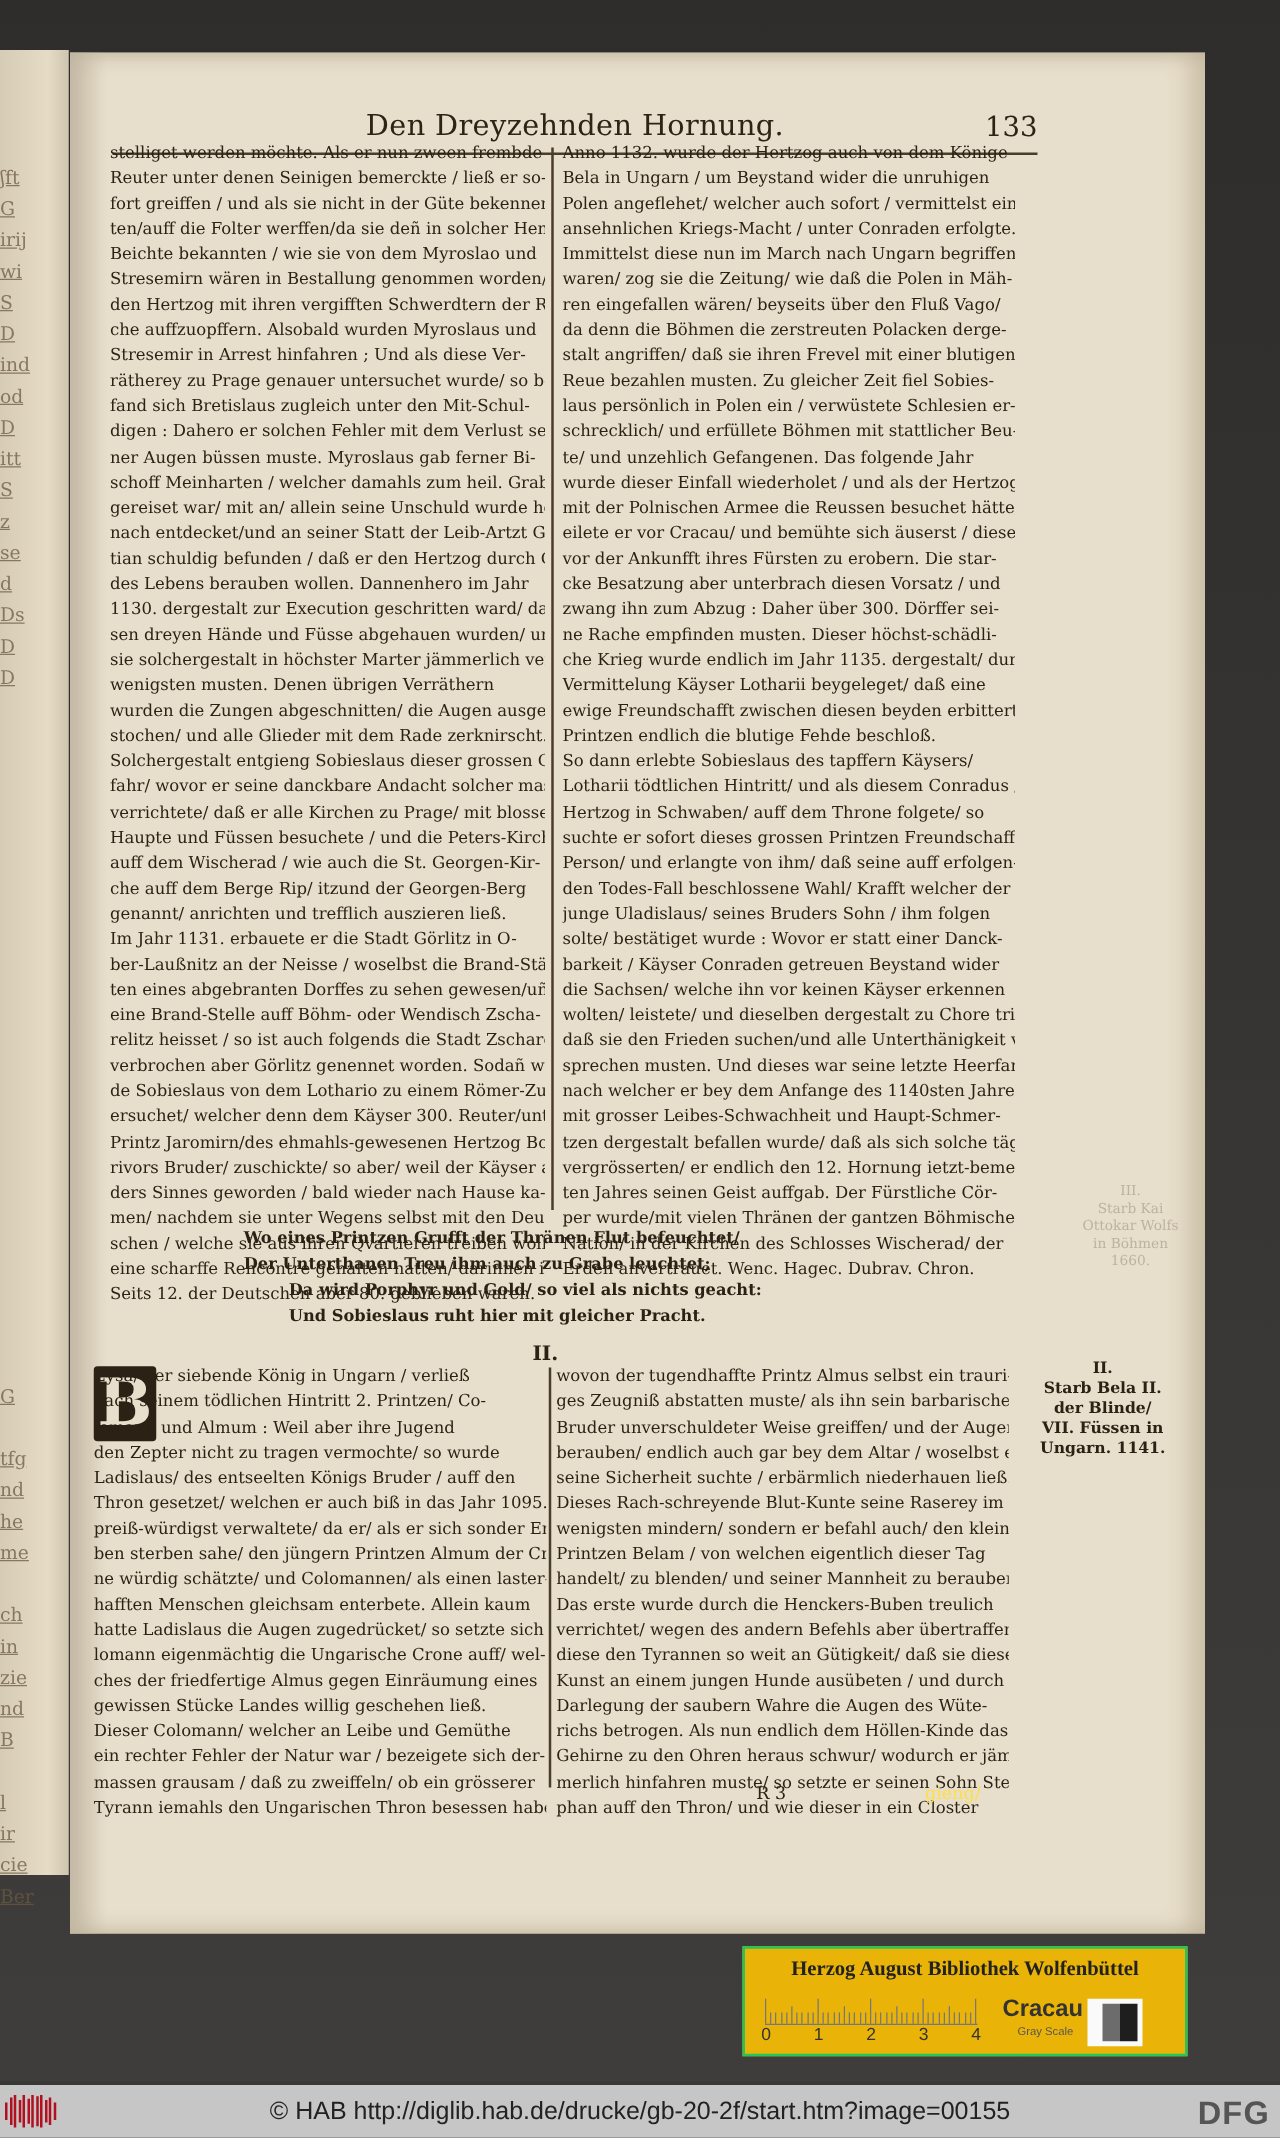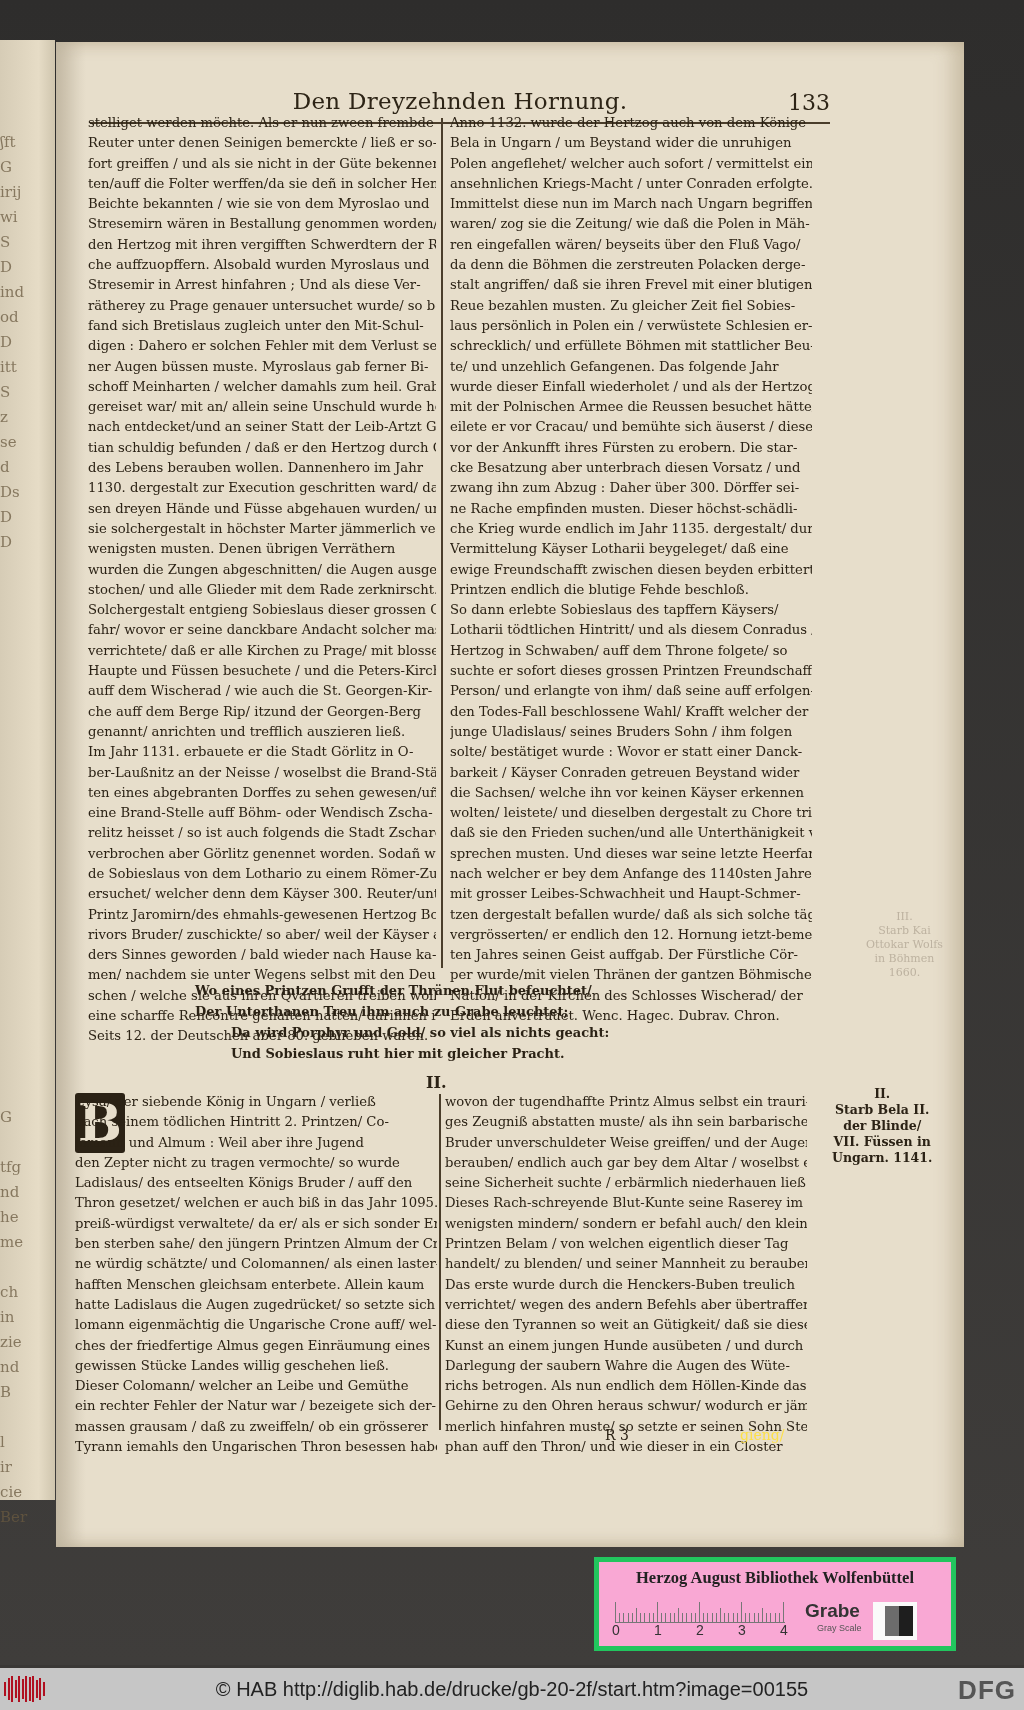--- a/index.html
+++ b/index.html
@@ -1,44 +1,44 @@
 <!DOCTYPE html>
 <html><head>
 <meta charset="utf-8">
 <style>
   html,body{margin:0;padding:0;}
   body{width:1024px;height:1710px;background:#3a3836;position:relative;overflow:hidden;font-family:"DejaVu Serif",serif;}
   .scan{position:absolute;left:0;top:0;width:1024px;height:1665px;background:linear-gradient(#2e2d2c,#3f3d3b);}
   .left-page{position:absolute;left:0;top:40px;width:55px;height:1460px;background:linear-gradient(90deg,#d6ccb6,#e6dcc6 70%,#cfc5ae);}
-  .left-page .frag{position:absolute;left:0;top:90px;width:50px;font-size:15px;line-height:25px;color:#6a5a40;white-space:pre;overflow:hidden;opacity:.75;font-family:"DejaVu Serif",serif;}
+  .left-page .frag{position:absolute;left:0;top:90px;width:50px;font-size:15px;line-height:25px;color:#6a5a40;white-space:pre;overflow:hidden;opacity:.75;font-family:"DejaVu Serif",serif;text-decoration:underline;}
   .page{position:absolute;left:56px;top:42px;width:908px;height:1505px;background:#e7decb;box-shadow:inset -12px 0 18px rgba(120,100,60,.25), inset 10px 0 14px rgba(120,100,60,.18);}
   .page-shade{position:absolute;left:56px;top:42px;width:30px;height:1505px;background:linear-gradient(90deg,rgba(190,180,160,.7),rgba(231,222,203,0));}
   .header{position:absolute;left:90px;top:88px;width:740px;height:34px;border-bottom:2px solid #4a3d2a;}
   .header .title{position:absolute;left:0;right:0;top:0;text-align:center;font-size:23px;color:#2d2416;font-family:"DejaVu Serif",serif;letter-spacing:.3px;}
   .header .pageno{position:absolute;right:0;top:2px;font-size:22px;color:#2d2416;}
   .col{position:absolute;font-size:13.2px;line-height:20.3px;color:#2b2215;text-align:justify;}
   .col p{margin:0;white-space:nowrap;overflow:hidden;text-overflow:clip;}
   .col-left-top{left:88px;top:113px;width:348px;}
   .col-right-top{left:450px;top:113px;width:362px;}
   .divider{position:absolute;width:1.5px;background:#4a3d2a;}
   .poem{position:absolute;left:195px;top:980px;font-size:13px;line-height:21px;color:#2b2215;font-weight:bold;}
   .poem p{margin:0;white-space:nowrap;}
   .poem .indent{padding-left:36px;}
   .sec-num{position:absolute;left:426px;top:1073px;font-size:16px;color:#2b2215;font-weight:bold;}
   .col-left-bot{left:75px;top:1092px;width:362px;}
   .col-right-bot{left:445px;top:1092px;width:362px;}
   .dropcap{position:absolute;left:75px;top:1093px;width:50px;height:60px;background:#2b2215;color:#e7decb;font-size:52px;line-height:60px;text-align:center;font-weight:bold;border-radius:3px;}
   .indent-first{}
   .margin-note{position:absolute;left:832px;top:1086px;font-size:12.5px;line-height:16px;color:#2b2215;text-align:center;font-weight:bold;}
   .margin-note p{margin:0;white-space:nowrap;}
-  .ghost-note{position:absolute;left:866px;top:910px;font-size:11px;line-height:14px;color:#bdb2a0;text-align:center;}
+  .ghost-note{position:absolute;left:866px;top:946px;font-size:11px;line-height:14px;color:#bdb2a0;text-align:center;}
   .ghost-note p{margin:0;}
   .signature{position:absolute;left:605px;top:1427px;font-size:14px;color:#2b2215;}
   .catchword{position:absolute;left:740px;top:1427px;font-size:14px;color:#fde047;}
-  .card{position:absolute;left:594px;top:1557px;width:352px;height:84px;background:#f9a8d4;border:5px solid #22c55e;}
+  .card{position:absolute;left:594px;top:1557px;width:352px;height:84px;background:#eab308;border:2px solid #22c55e;}
   .card .lib{position:absolute;left:0;right:0;top:6px;text-align:center;font-size:16.5px;font-weight:bold;color:#222;font-family:"Liberation Serif",serif;}
   .ruler{position:absolute;left:16px;top:40px;width:170px;height:20px;border-bottom:1px solid #777;}
   .ruler .tick{position:absolute;bottom:0;width:1px;background:#777;}
   .ruler-labels{position:absolute;left:16px;top:60px;width:180px;height:16px;font-family:"Liberation Sans",sans-serif;font-size:14px;color:#333;}
   .ruler-labels span{position:absolute;}
   .kodak{position:absolute;left:206px;top:38px;font-family:"Liberation Sans",sans-serif;font-weight:bold;font-size:19px;color:#333;}
   .gray{position:absolute;left:218px;top:61px;font-family:"Liberation Sans",sans-serif;font-size:9px;color:#555;}
   .swatch-wrap{position:absolute;left:274px;top:40px;width:44px;height:38px;background:#fafafa;}
   .swatch1{position:absolute;left:12px;top:4px;width:14px;height:30px;background:#6c6c6c;}
   .swatch2{position:absolute;left:26px;top:4px;width:14px;height:30px;background:#1e1e1e;}
@@ -333,21 +333,21 @@
       <div class="tick" style="left: 163.8px; height: 9px;"></div>
       <div class="tick" style="left: 168px; height: 20px;"></div>
     </div>
   <div class="ruler-labels" id="rlabels">
       <span style="left: -3px;">0</span>
       <span style="left: 39px;">1</span>
       <span style="left: 81px;">2</span>
       <span style="left: 123px;">3</span>
       <span style="left: 165px;">4</span>
     </div>
-  <div class="kodak">Grabe</div>
+  <div class="kodak">Cracau</div>
   <div class="gray">Gray Scale</div>
   <div class="swatch-wrap">
     <div class="swatch1"></div>
     <div class="swatch2"></div>
   </div>
 </div>
 
 <div class="footer">
   <div class="logo-left" id="hablogo">
       <i style="left: 0px; height: 14px; top: 6px;"></i>

